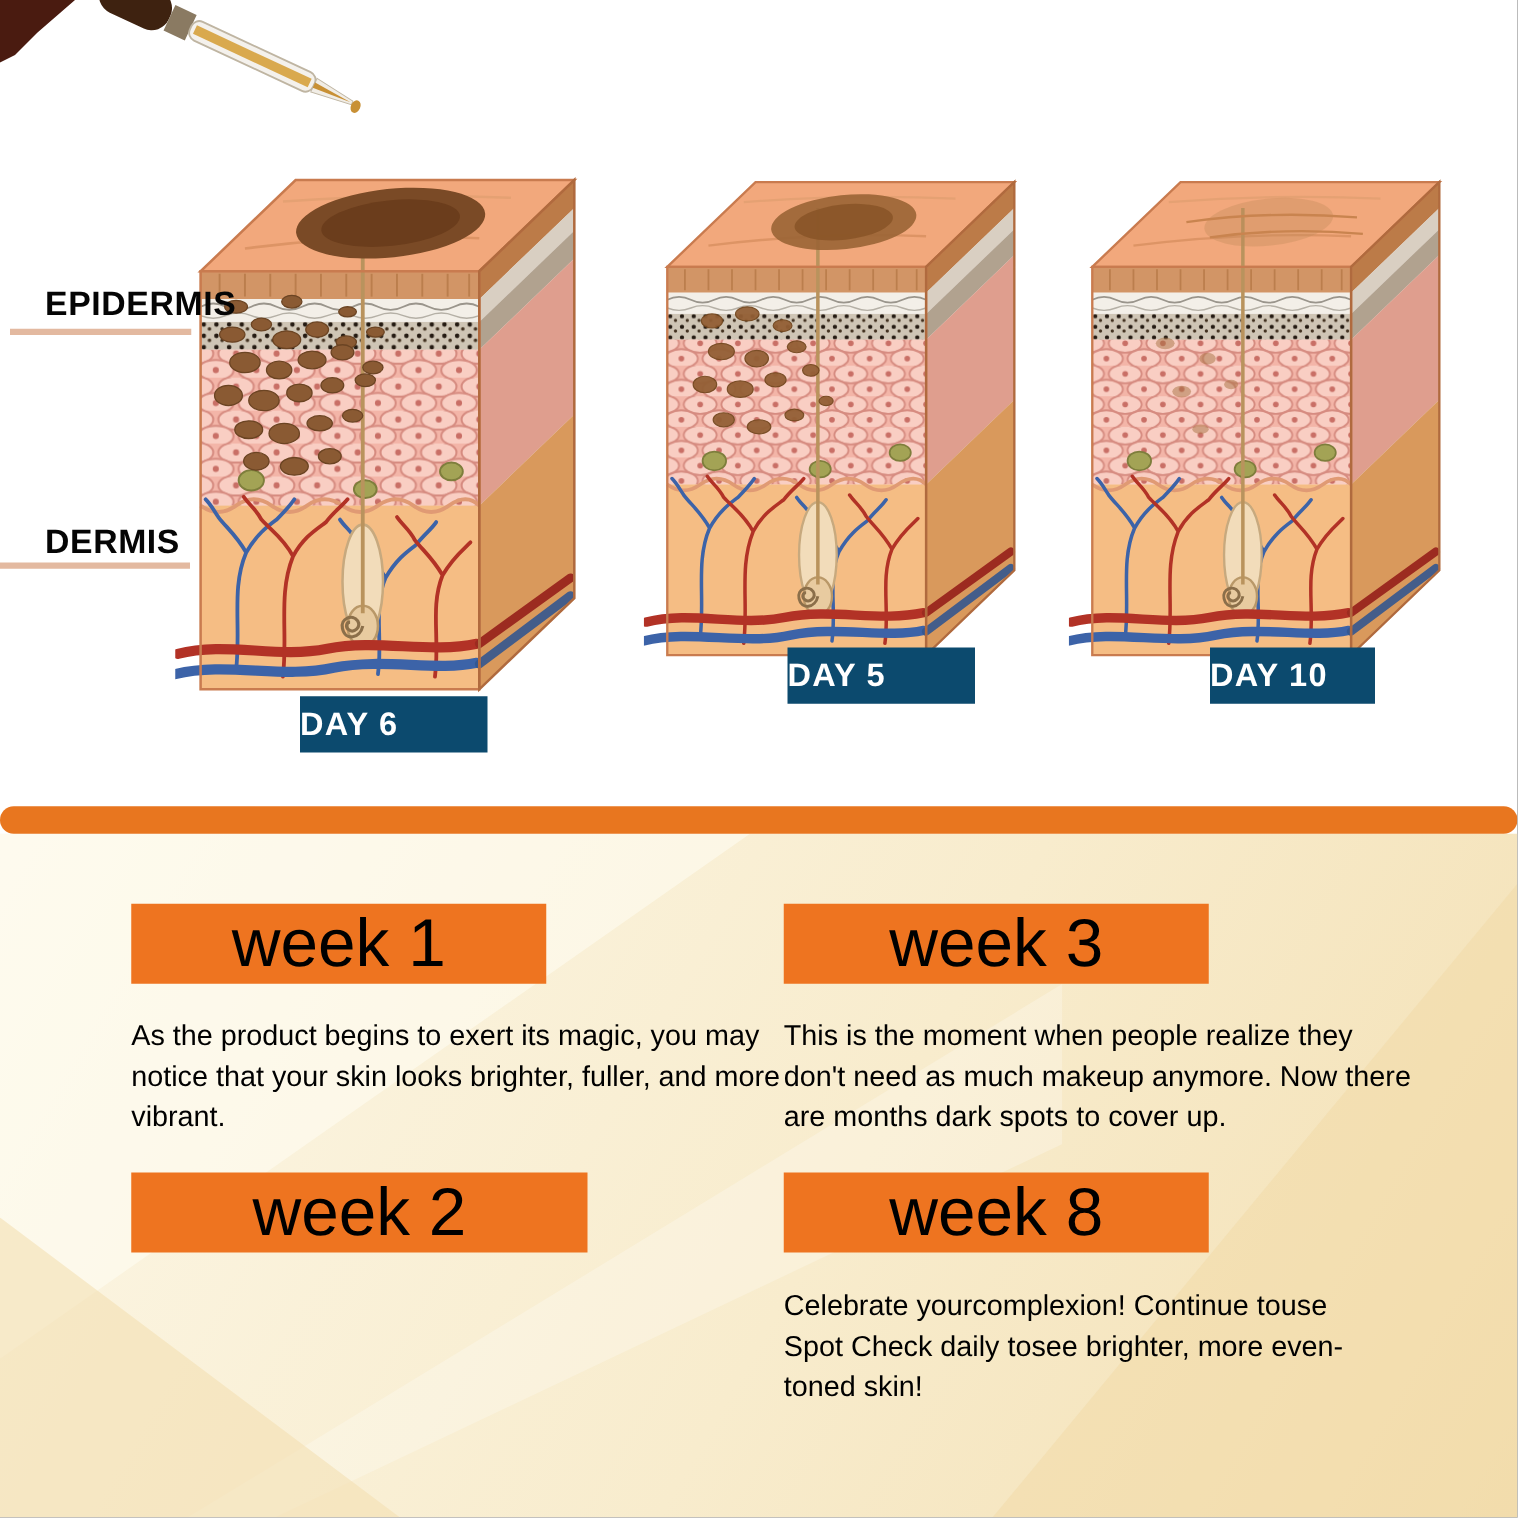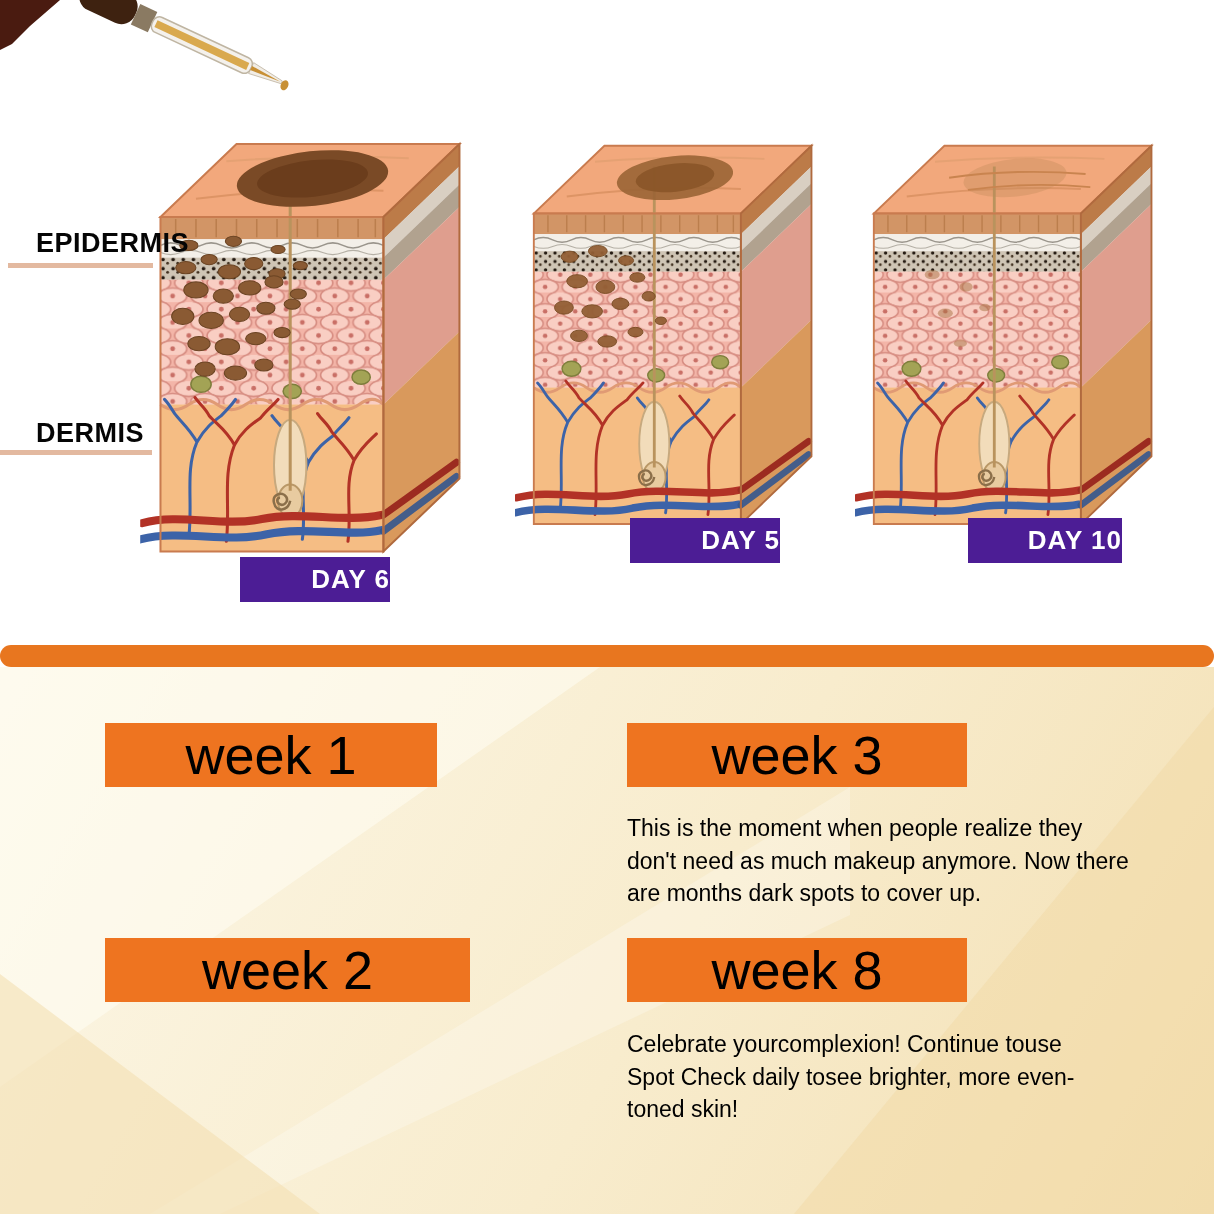--- a/index.html
+++ b/index.html
@@ -6,22 +6,22 @@
   .canvas{
     position:relative;width:1214px;height:1214px;background:#ffffff;
     font-family:"Liberation Sans",sans-serif;overflow:hidden;margin:0 auto;
   }
   
   .anat-label{position:absolute;font-weight:bold;font-size:27px;color:#050505;letter-spacing:.5px;z-index:6;margin-left:14px;}
   .anat-line{position:absolute;height:5px;background:#E3B9A0;z-index:1;}
   
   .skin-block{position:absolute;z-index:2;}
   .day-badge{
-    position:absolute;background:#4c1d95;color:#fff;font-weight:bold;
-    font-size:26px;text-align:right;padding:7px 0;letter-spacing:1px;z-index:5;
+    position:absolute;background:#0c4a6e;color:#fff;font-weight:bold;
+    font-size:26px;text-align:left;padding:7px 0;letter-spacing:1px;z-index:5;
   }
   .dropper{position:absolute;left:0;top:0;z-index:8;pointer-events:none;}
   
   .divider{position:absolute;left:0;top:645px;width:1214px;height:22px;background:#E8761F;border-radius:12px;z-index:9;}
   
   .panel{
     position:absolute;left:0;top:667px;width:1214px;height:547px;
     background:linear-gradient(120deg,#FCF7E7 0%,#F8ECCD 55%,#F3DFB2 100%);
     overflow:hidden;z-index:3;
   }
@@ -223,33 +223,34 @@
       <rect x="95" y="-11" width="145" height="22" rx="9" fill="rgba(235,230,220,0.55)" stroke="#BFB5A2" stroke-width="2"></rect>
       <rect x="100" y="-5" width="135" height="10" fill="#D9A94E"></rect>
       <polygon points="240,-8 285,-2 285,2 240,8" fill="rgba(235,230,220,0.7)" stroke="#BFB5A2" stroke-width="1"></polygon>
       <polygon points="240,-3 283,0 240,3" fill="#C89035"></polygon>
       <ellipse cx="290" cy="2" rx="5" ry="7" fill="#C89035"></ellipse>
     </g>
   </svg>
 
   <div class="day-badge" style="left:240px;top:557px;width:150px;">DAY 6</div>
   <div class="day-badge" style="left:630px;top:518px;width:150px;">DAY 5</div>
-  <div class="day-badge" style="left:968px;top:518px;width:154px;">DAY 10</div>
+  <div class="day-badge" style="left:968px;top:518px;width:132px;">DAY 10</div>
 
   <div class="divider"></div>
 
   <div class="panel">
     <div class="shape s1"></div>
     <div class="shape s2"></div>
     <div class="shape s3"></div>
     <div class="shape s4"></div>
 
     <div class="week-box wb1">
       <span>week 1</span>
     </div>
+    <div class="week-text wt1">As the product begins to exert its magic, you may notice that your skin looks brighter, fuller, and more vibrant.</div>
 
     <div class="week-box wb2">
       <span>week 2</span>
     </div>
 
     <div class="week-box wb3">
       <span>week 3</span>
     </div>
     <div class="week-text wt3">This is the moment when people realize they don't need as much makeup anymore. Now there are months dark spots to cover up.</div>
 

